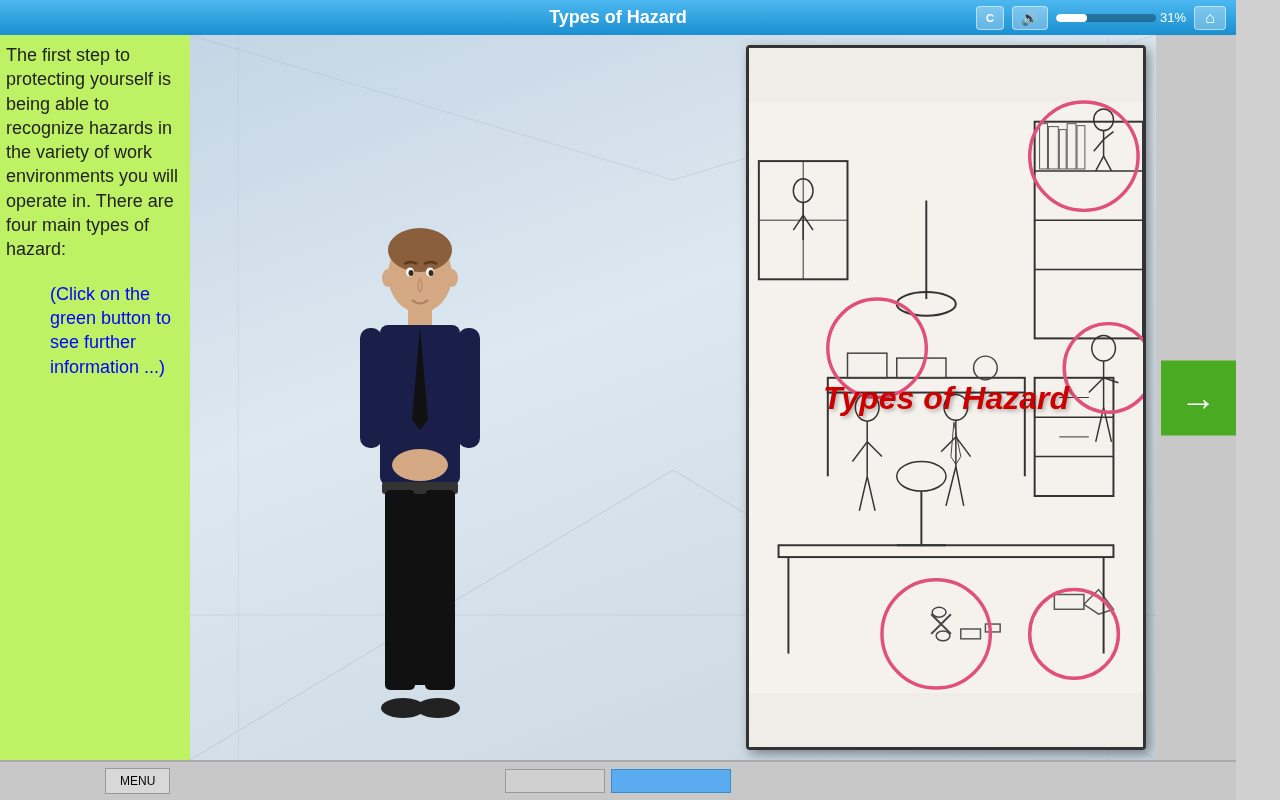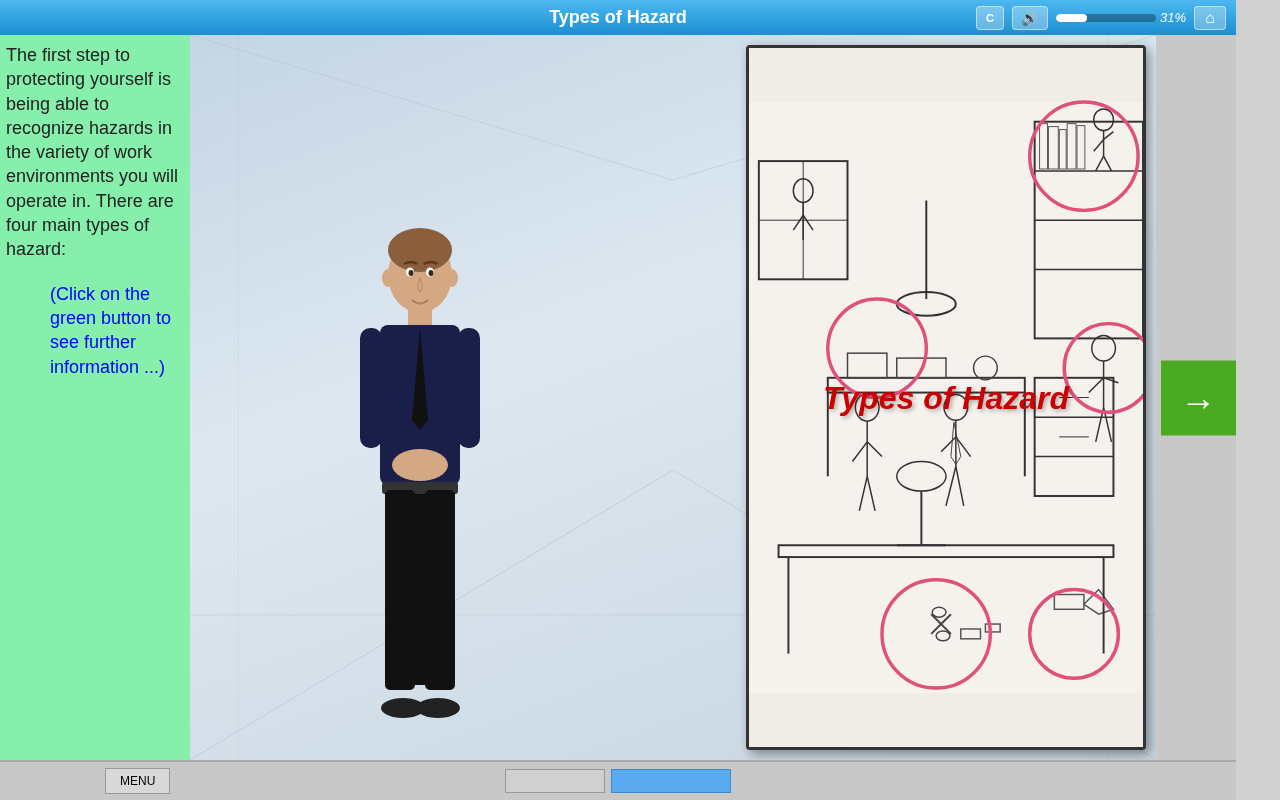--- a/index.html
+++ b/index.html
@@ -42,21 +42,20 @@
       justify-content: center;
       color: white;
       font-size: 12px;
       cursor: pointer;
     }
 
     .progress-bar-container {
       display: flex;
       align-items: center;
       gap: 4px;
-      font-style: italic;
     }
 
     .progress-bar {
       width: 100px;
       height: 8px;
       background: rgba(0,0,0,0.3);
       border-radius: 4px;
       overflow: hidden;
     }
 
@@ -67,21 +66,21 @@
     }
 
     .progress-text {
       color: white;
       font-size: 13px;
     }
 
     
     #left-panel {
       width: 190px;
-      background: #86efac;
+      background: #bef264;
       padding: 8px 6px;
       font-size: 18px;
       color: #222;
       line-height: 1.35;
       overflow: hidden;
     }
 
     #left-panel .click-text {
       color: blue;
       margin-top: 20px;

